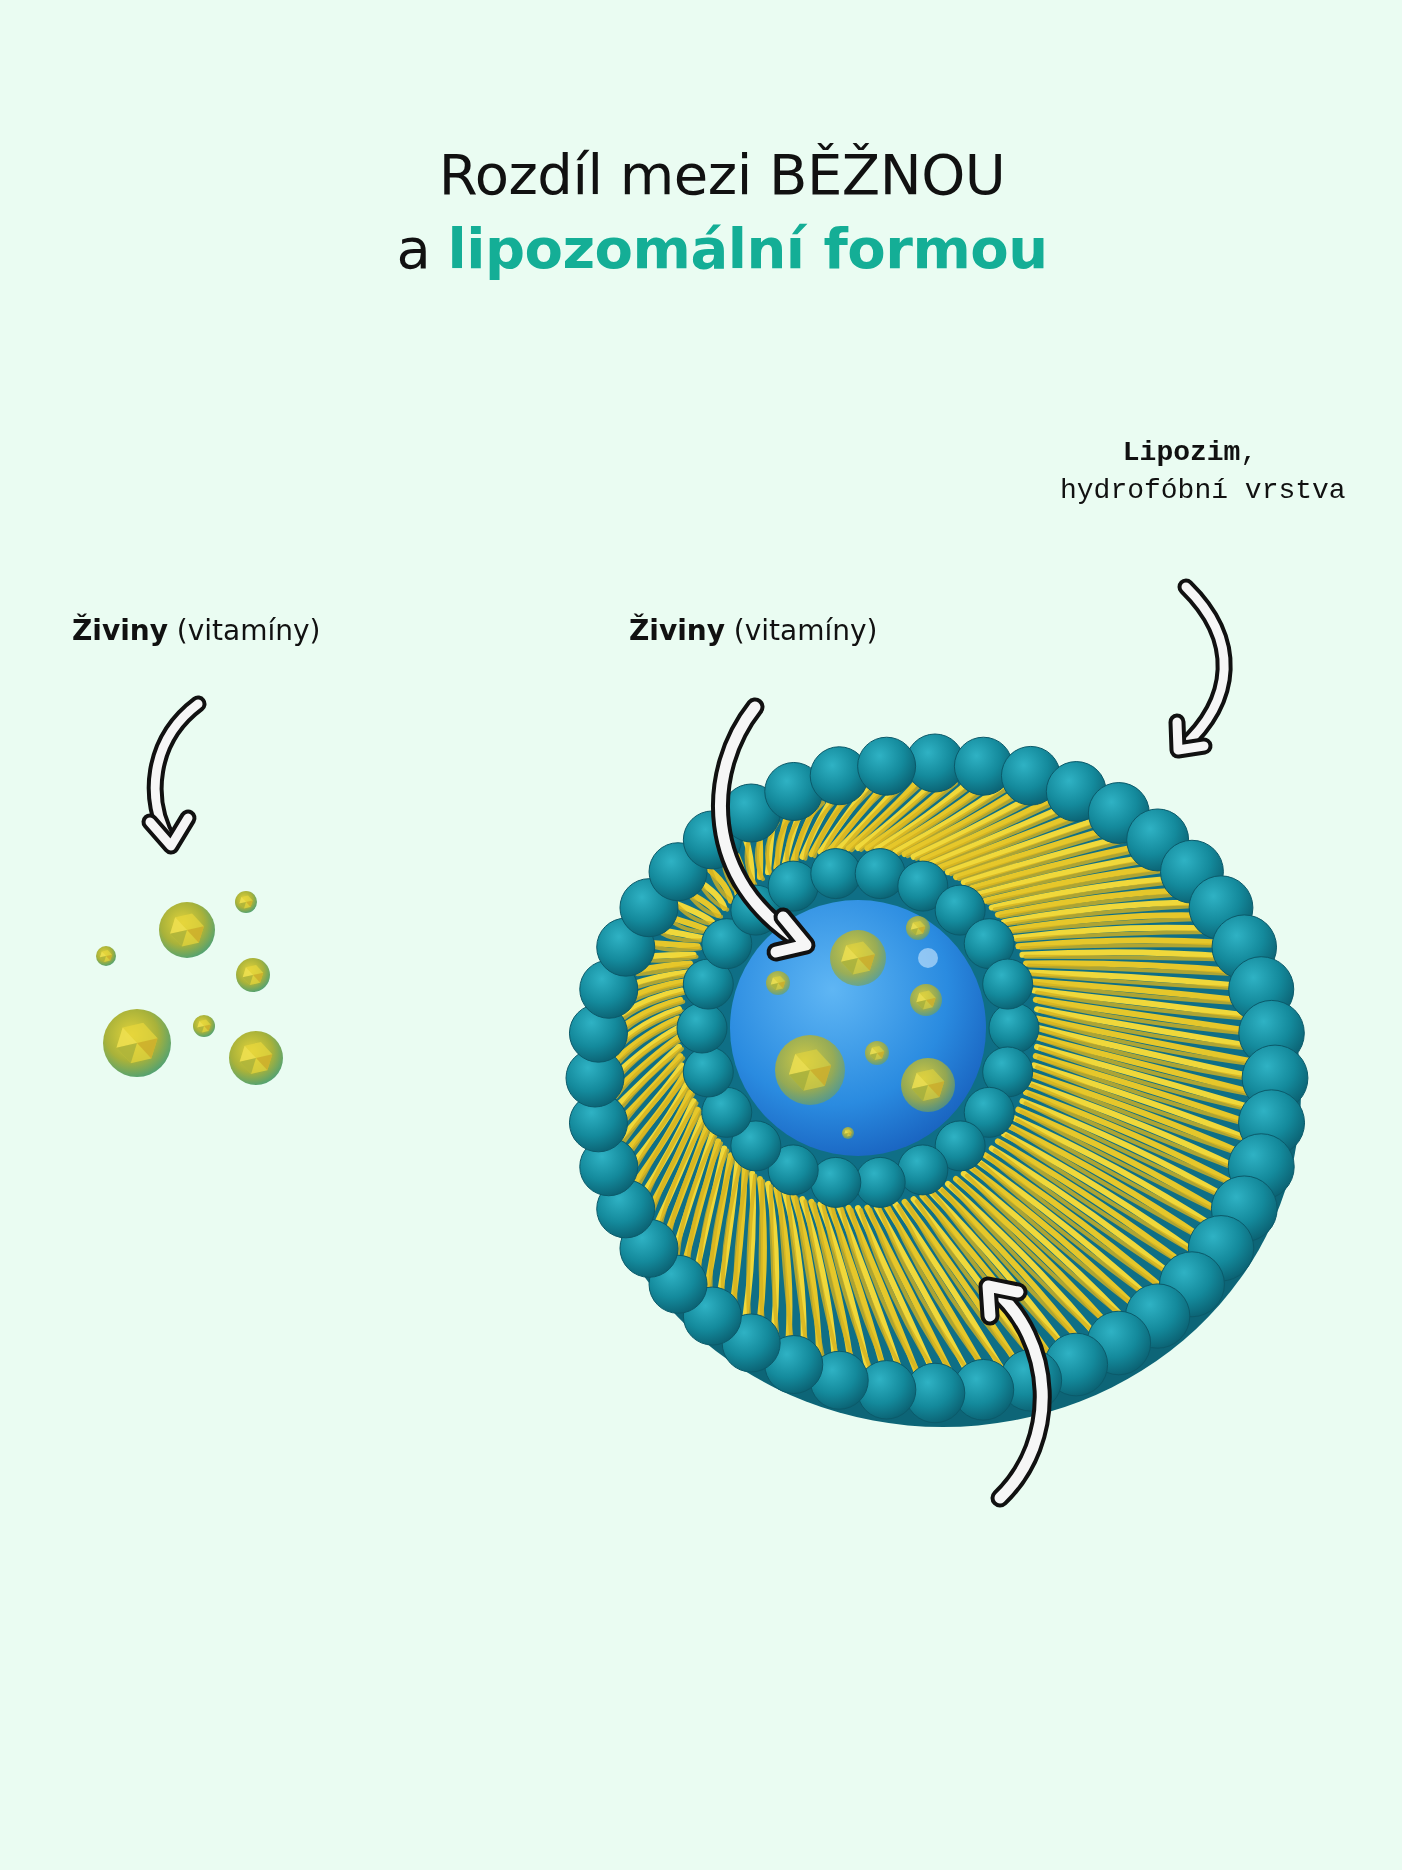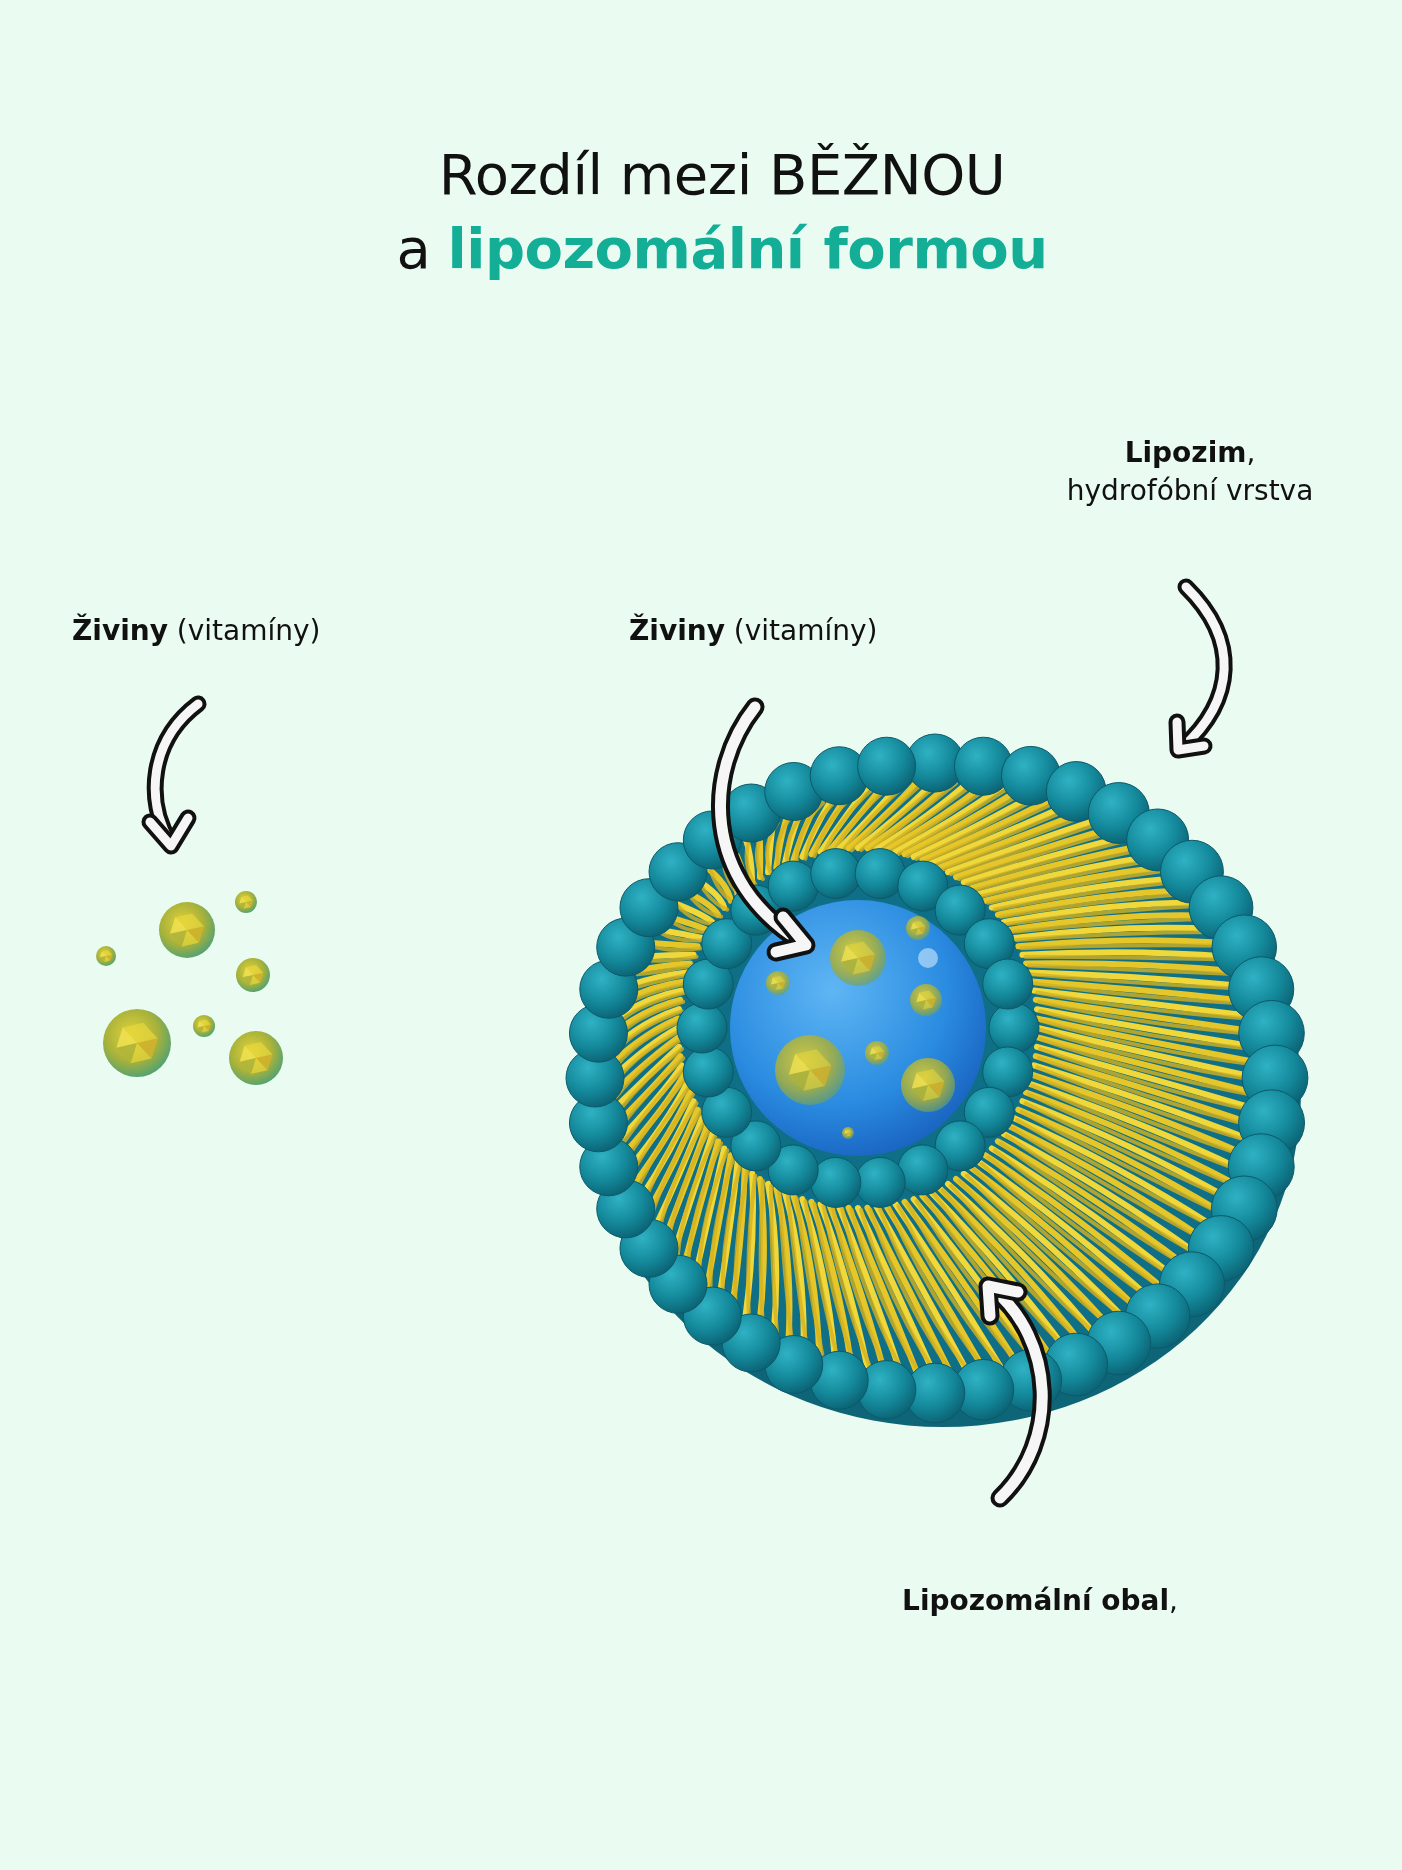--- a/index.html
+++ b/index.html
@@ -20,21 +20,21 @@
     padding-left: 21px;
   }
   .title .line { display: block; }
   .title .accent { color: #14ae96; font-weight: bold; margin-top: 28px; }
   .label {
     position: absolute;
     font-size: 28px; line-height: 38px;
     white-space: nowrap;
   }
   .label b { font-weight: bold; }
-  .label .line { display: block; }
+  .label .line { display: block; font-family: Liberation Mono, monospace; }
   .label.center { text-align: center; }
   svg.art { position: absolute; left: 0; top: 0; }
 </style>
 </head>
 <body>
 
 <div class="title">
   <span class="line">Rozdíl mezi BĚŽNOU</span>
   <span class="line"><span>a </span><span class="accent">lipozomální formou</span></span>
 </div>
@@ -528,14 +528,13 @@
 <div class="label" style="left:629px; top:612px;">
   <b>Živiny</b><span> (vitamíny)</span>
 </div>
 
 <div class="label center" style="left:1060px; top:434px; width:260px;">
   <span class="line"><b>Lipozim</b><span>,</span></span>
   <span class="line">hydrofóbní vrstva</span>
 </div>
 
 <div class="label center" style="left:870px; top:1582px; width:340px;">
-  <span class="line"><b>Lipozomální obal</b><span>,</span></span>
 </div>
 
 </body></html>

